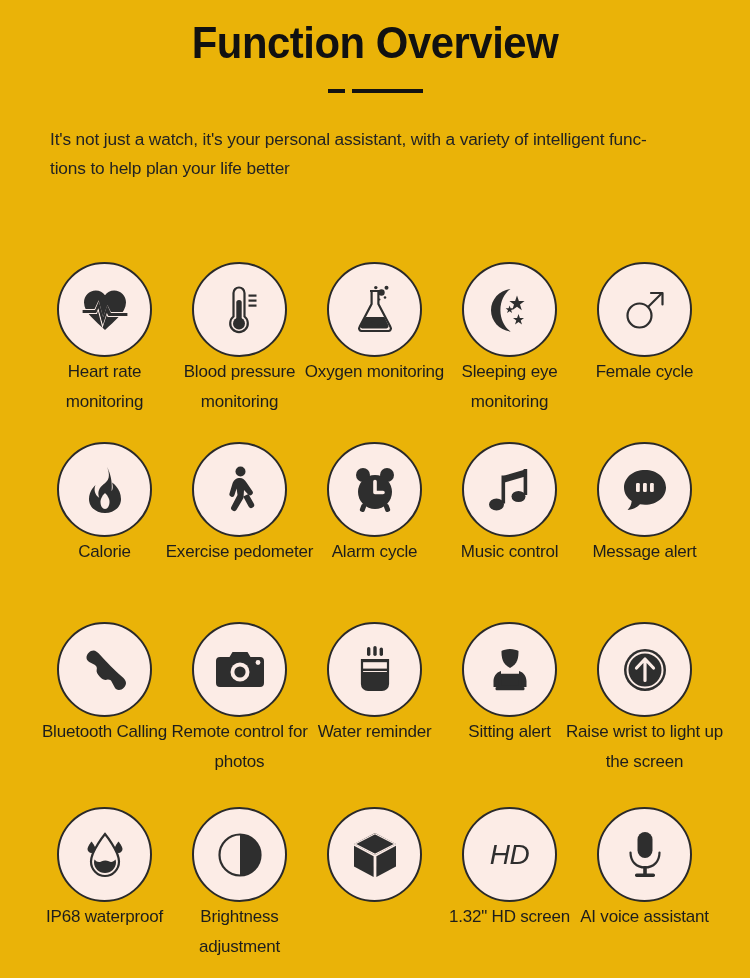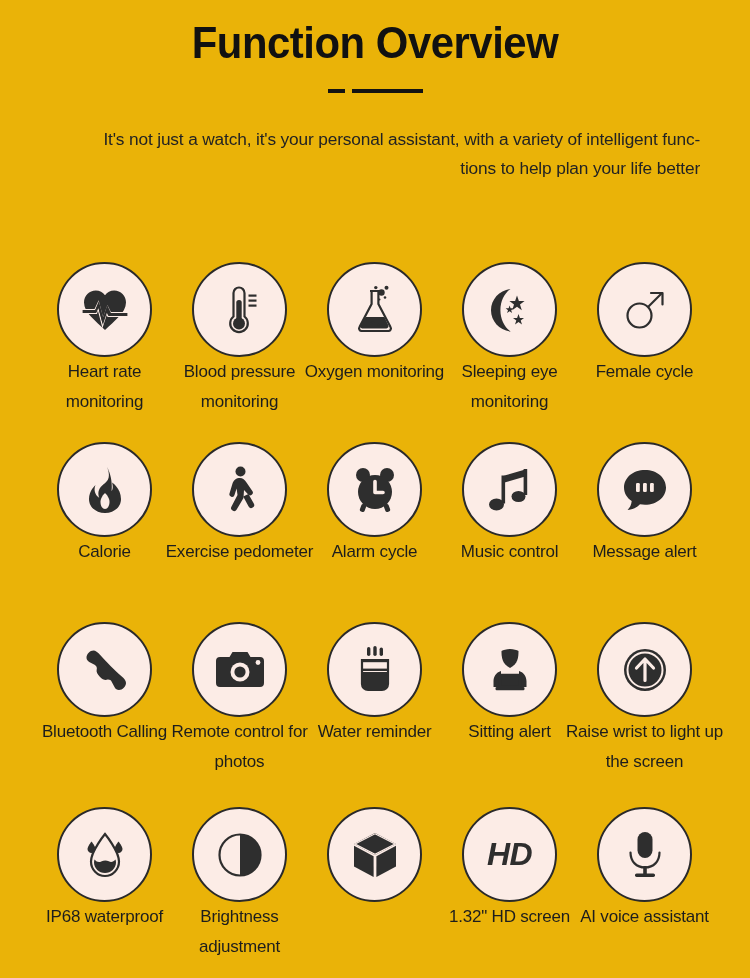--- a/index.html
+++ b/index.html
@@ -59,21 +59,21 @@
     height: 4px;
     background: #131313;
   }
 
   .subtitle {
     margin: 29px auto 0 auto;
     width: 650px;
     font-size: 17.3px;
     line-height: 29px;
     color: #232323;
-    text-align: right;
+    text-align: left;
     letter-spacing: -0.15px;
   }
   .subtitle .line2 { display: block; }
 
   
   .grid {
     position: absolute;
     top: 262px;
     left: 0;
     width: 750px;
@@ -119,22 +119,22 @@
     background: rgba(180, 140, 130, 0.14);
     filter: blur(3px);
     z-index: -1;
   }
 
   .circle svg { display: block; }
   .icon-fill { fill: #2e2e2e; }
   .icon-stroke { fill: none; stroke: #2e2e2e; stroke-width: 2.2; }
 
   .hd-text {
-    font-size: 32px;
-    font-weight: bold;
+    font-size: 28px;
+    font-weight: normal;
     font-style: italic;
     color: #2e2e2e;
     letter-spacing: -0.5px;
     font-family: "Liberation Sans", sans-serif;
   }
 
   .label {
     width: 150px;
     text-align: center;
     font-size: 17px;

